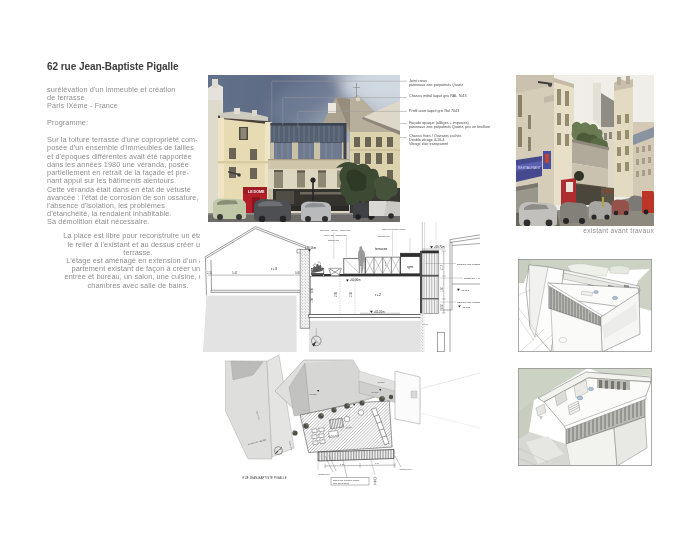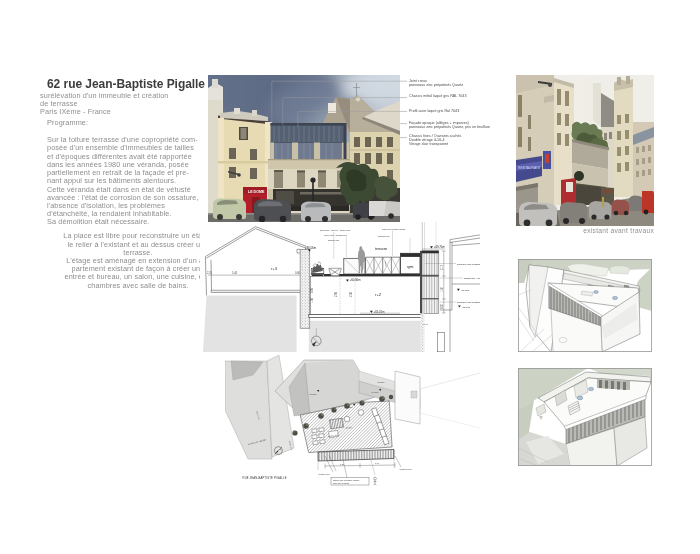--- a/index.html
+++ b/index.html
@@ -3,23 +3,23 @@
 <meta charset="utf-8">
 <style>
 html,body{margin:0;padding:0;background:#fff;}
 body{width:700px;height:554px;position:relative;font-family:"Liberation Sans",sans-serif;overflow:hidden;}
 .abs{position:absolute;}
 .txt{color:#8e8e8e;font-size:7.3px;line-height:8.22px;letter-spacing:0.1px;}
 </style>
 </head>
 <body>
 
-<div class="abs" style="left:47px;top:77px;width:180px;font-size:12px;color:#3d3d3d;font-weight:bold;letter-spacing:-0.05px;">62 rue Jean-Baptiste Pigalle</div>
-
-<div class="abs txt" style="left:40px;top:85.5px;width:175px;color:#909090;margin-top:6px;">surélévation d'un immeuble et création<br>de terrasse<br>Paris IXème - France</div>
+<div class="abs" style="left:47px;top:61px;width:180px;font-size:10px;color:#3d3d3d;font-weight:bold;letter-spacing:-0.05px;">62 rue Jean-Baptiste Pigalle</div>
+
+<div class="abs txt" style="left:47px;top:85.5px;width:175px;color:#909090;">surélévation d'un immeuble et création<br>de terrasse<br>Paris IXème - France</div>
 
 <div class="abs txt" style="left:47px;top:119.2px;text-align:center;">Programme:</div>
 
 <div class="abs txt" style="left:47px;top:136.2px;width:162px;">Sur la toiture terrasse d'une copropriété com-<br>posée d'un ensemble d'immeubles de tailles<br>et d'époques différentes avait été rapportée<br>dans les années 1980 une véranda, posée<br>partiellement en retrait de la façade et pre-<br>nant appui sur les bâtiments alentours.<br>Cette véranda était dans en état de vétusté<br>avancée : l'état de corrosion de son ossature,<br>l'absence d'isolation, les problèmes<br>d'étanchéité, la rendaient inhabitable.<br>Sa démolition était nécessaire.</div>
 
 <div class="abs txt" style="left:57px;top:232.3px;width:162px;text-align:center;">La place est libre pour reconstruire un étage,<br>le relier à l'existant et au dessus créer une<br>terrasse.<br>L'étage est aménagé en extension d'un ap-<br>partement existant de façon à créer une<br>entrée et bureau, un salon, une cuisine, et 2<br>chambres avec salle de bains.</div>
 
 <svg class="abs" style="left:208px;top:75px;" width="192" height="148" viewBox="0 0 192 148">
 <defs>
 <linearGradient id="sky1" x1="0" y1="0" x2="1" y2="0">

